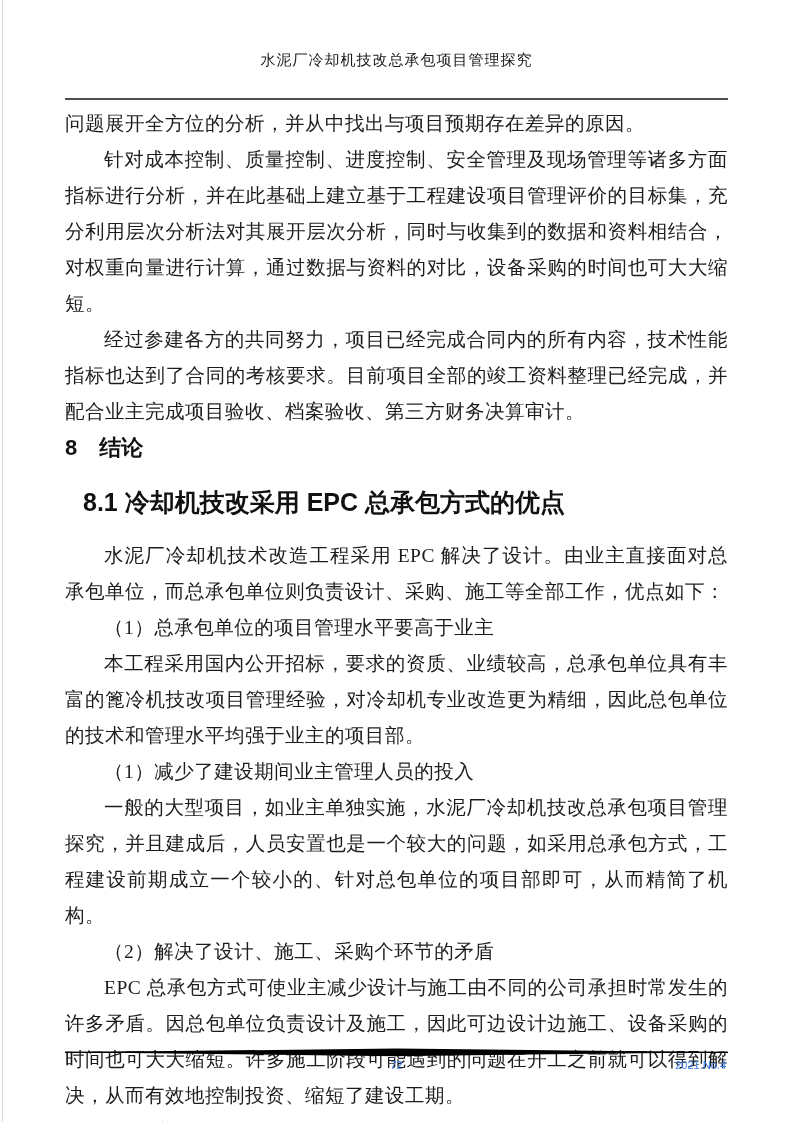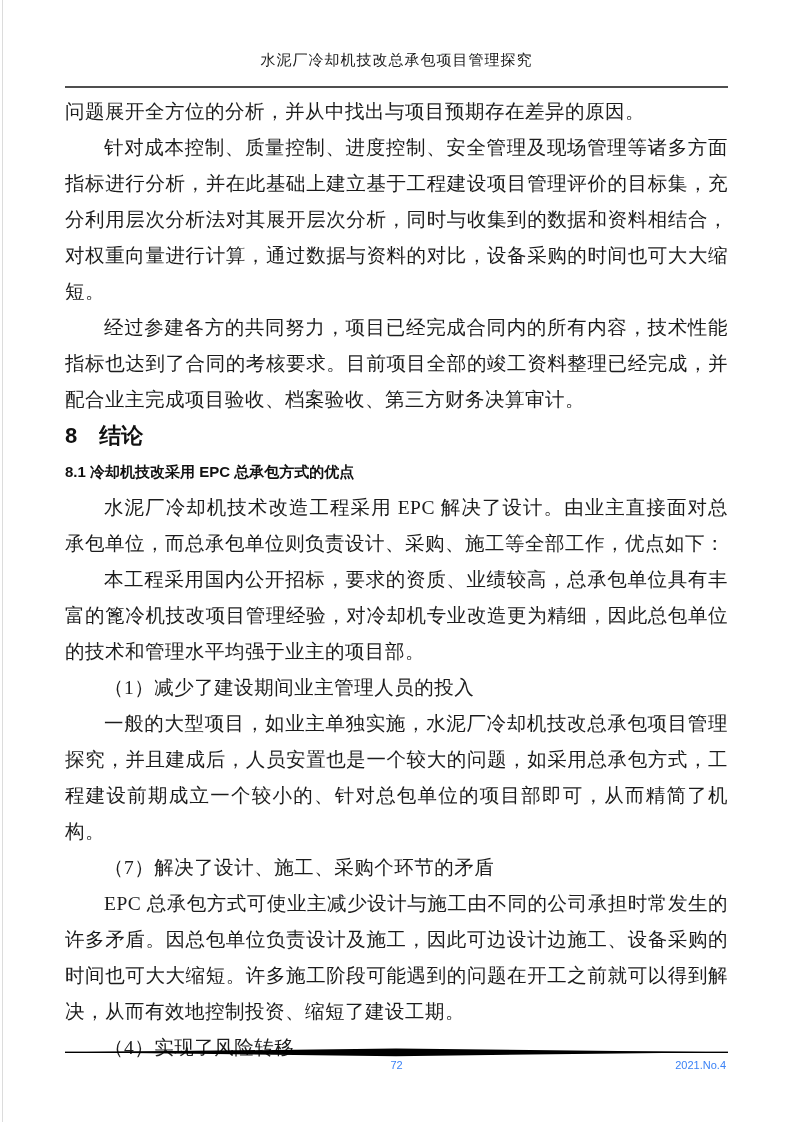--- a/index.html
+++ b/index.html
@@ -29,21 +29,21 @@
   }
   .page-header {
     padding-top: 50px;
     border-bottom: 2px solid #4f4f4f;
     text-align: center;
   }
   .journal-title {
     display: inline-block;
     font-size: 15px;
     line-height: 20px;
-    margin-bottom: 16px;
+    margin-bottom: 28px;
     color: #1a1a1a;
     letter-spacing: 1px;
   }
   .doc-body {
     padding-top: 6px;
     text-align: justify;
     text-justify: inter-ideograph;
   }
   .doc-body p {
     margin: 0;
@@ -54,24 +54,24 @@
   .doc-body p.indent { text-indent: 2em; }
   .doc-body h1 {
     margin: 0;
     font-family: "Liberation Sans", "DejaVu Sans", sans-serif;
     font-weight: bold;
     font-size: 22px;
     line-height: 36px;
     color: #111;
   }
   .doc-body h2 {
-    margin: 0;
+    margin: 18px;
     font-family: "Liberation Sans", "DejaVu Sans", sans-serif;
     font-weight: bold;
-    font-size: 15px;
+    font-size: 25px;
     line-height: 36px;
     color: #111;
   }
   .page-footer {
     position: absolute;
     left: 65px;
     width: 663px;
     top: 1048px;
   }
   .footer-rule-svg { display: block; }
@@ -105,24 +105,25 @@
     <span class="journal-title">水泥厂冷却机技改总承包项目管理探究</span>
   </div>
 
   <div class="doc-body">
     <p>问题展开全方位的分析，并从中找出与项目预期存在差异的原因。</p>
     <p class="indent">针对成本控制、质量控制、进度控制、安全管理及现场管理等诸多方面指标进行分析，并在此基础上建立基于工程建设项目管理评价的目标集，充分利用层次分析法对其展开层次分析，同时与收集到的数据和资料相结合，对权重向量进行计算，通过数据与资料的对比，设备采购的时间也可大大缩短。</p>
     <p class="indent">经过参建各方的共同努力，项目已经完成合同内的所有内容，技术性能指标也达到了合同的考核要求。目前项目全部的竣工资料整理已经完成，并配合业主完成项目验收、档案验收、第三方财务决算审计。</p>
     <h1>8　结论</h1>
     <h2>8.1 冷却机技改采用 EPC 总承包方式的优点</h2>
     <p class="indent">水泥厂冷却机技术改造工程采用 EPC 解决了设计。由业主直接面对总承包单位，而总承包单位则负责设计、采购、施工等全部工作，优点如下：</p>
+    <p class="indent">（1）总承包单位的项目管理水平要高于业主</p>
     <p class="indent">本工程采用国内公开招标，要求的资质、业绩较高，总承包单位具有丰富的篦冷机技改项目管理经验，对冷却机专业改造更为精细，因此总包单位的技术和管理水平均强于业主的项目部。</p>
     <p class="indent">（1）减少了建设期间业主管理人员的投入</p>
     <p class="indent">一般的大型项目，如业主单独实施，水泥厂冷却机技改总承包项目管理探究，并且建成后，人员安置也是一个较大的问题，如采用总承包方式，工程建设前期成立一个较小的、针对总包单位的项目部即可，从而精简了机构。</p>
-    <p class="indent">（7）解决了设计、施工、采购个环节的矛盾</p>
+    <p class="indent">（2）解决了设计、施工、采购个环节的矛盾</p>
     <p class="indent">EPC 总承包方式可使业主减少设计与施工由不同的公司承担时常发生的许多矛盾。因总包单位负责设计及施工，因此可边设计边施工、设备采购的时间也可大大缩短。许多施工阶段可能遇到的问题在开工之前就可以得到解决，从而有效地控制投资、缩短了建设工期。</p>
     <p class="indent">（4）实现了风险转移</p>
   </div>
 
 </div>
 
 <div class="page-footer">
   <svg class="footer-rule-svg" width="663" height="9" viewBox="0 0 663 9">
     <rect x="0" y="3.6" width="663" height="1.4" fill="#000000"></rect>
     <polygon points="0,4.2 331,0.6 663,4.2 331,8.2" fill="#000000"></polygon>

